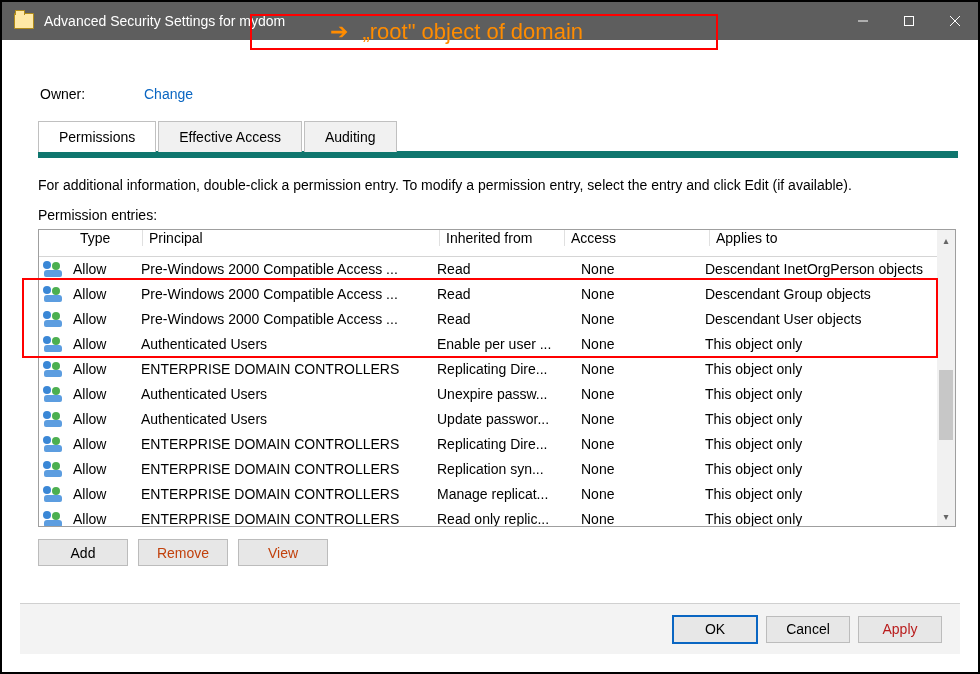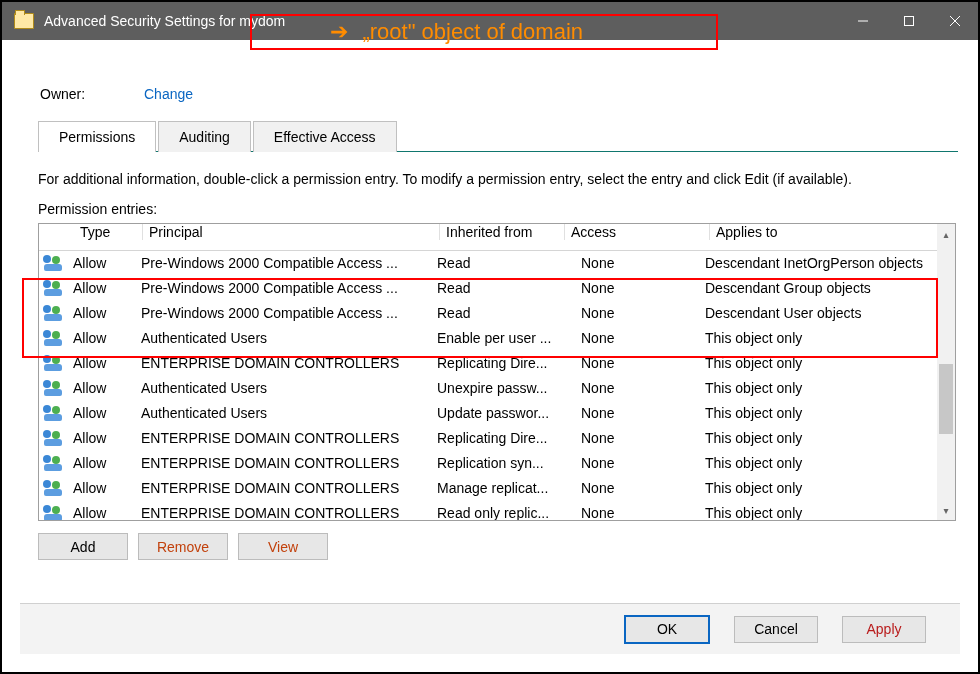--- a/index.html
+++ b/index.html
@@ -11,21 +11,21 @@
   .win-controls{margin-left:auto;display:flex}
   .win-btn{width:46px;height:38px;display:flex;align-items:center;justify-content:center;color:#fff;font-size:16px}
   .annotate-red{position:absolute;border:2px solid #ff0000;pointer-events:none;box-sizing:border-box}
   #ann-title{left:248px;top:12px;width:468px;height:36px;display:flex;align-items:center;color:#ff8c00;font-size:22px;padding-left:78px}
   #ann-title .arrow{font-size:22px;margin-right:14px;color:#ff8c00}
   .client{position:absolute;left:18px;top:60px;right:18px;bottom:18px}
   .owner-row{display:flex;align-items:center;margin:24px 0 18px 20px;font-size:14px}
   .owner-row .lbl{width:104px}
   .owner-row .val{margin-right:14px}
   .owner-row .change{color:#0a66c2;cursor:pointer}
-  .tabs{display:flex;align-items:flex-end;border-bottom:1px solid #0f766e;margin:0 2px 0 18px}
+  .tabs{display:flex;align-items:flex-end;border-bottom:7px solid #0f766e;margin:0 2px 0 18px}
   .tab{padding:7px 20px;border:1px solid #c0c0c0;border-bottom:none;background:#f1f1f1;margin-right:2px;position:relative;top:1px;font-size:14px}
   .tab.active{background:#fff}
   .panel{border-top:1px solid transparent;padding:18px 4px 0 18px}
   .hint{font-size:14px;margin-bottom:14px}
   .lbl2{font-size:14px;margin-bottom:6px}
   .grid-wrap{border:1px solid #9f9f9f;height:296px;overflow:hidden;position:relative;background:#fff}
   .grid-head{display:flex;align-items:flex-start;height:26px;background:#fff;border-bottom:1px solid #d5d5d5;position:relative}
   .grid-head .col{border-right:1px solid #e0e0e0;display:flex;align-items:center;padding-left:6px;font-size:14px}
   .c0{width:28px}
   .c1{width:62px}
@@ -45,21 +45,21 @@
   .ico-users .h.h1{left:0;top:0}
   .ico-users .h.h2{left:9px;top:1px;background:#4caf50}
   .ico-users .b{position:absolute;width:18px;height:7px;background:#5c9de0;left:1px;top:9px;border-radius:3px 3px 2px 2px}
   .row .c1,.row .c2,.row .c3,.row .c4,.row .c5{padding-left:6px;overflow:hidden;text-overflow:ellipsis}
   #ann-rows{left:20px;top:276px;right:40px;height:80px}
   .btns-row{display:flex;margin:12px 0 0 0}
   .btn{min-width:88px;height:25px;border:1px solid #bcbcbc;background:#e7e7e7;display:flex;align-items:center;justify-content:center;margin-right:10px;font-size:14px}
   .btn.dis{color:#c2410c}
   .btns-row .spacer{flex:1}
   .bottom-bar{position:absolute;left:0;right:0;bottom:0;height:50px;border-top:1px solid #d0d0d0;background:#f3f3f3;display:flex;align-items:center;justify-content:flex-end;padding-right:18px}
-  .bottom-bar .btn{min-width:82px;height:25px;margin-left:8px;margin-right:16px}
+  .bottom-bar .btn{min-width:82px;height:25px;margin-left:8px;margin-right:0}
   .bottom-bar .btn.primary{border:2px solid #0a66c2;background:#e7e7e7}
   .bottom-bar .btn.dis{color:#b91c1c}
 </style>
 </head>
 <body>
 
 <div class="shot">
 
   <div class="titlebar">
     <div class="fold"></div>
@@ -91,22 +91,22 @@
 
   <div class="client">
 
     <div class="owner-row">
       <span class="lbl">Owner:</span>
       <span class="change">Change</span>
     </div>
 
     <div class="tabs">
       <div class="tab active">Permissions</div>
+      <div class="tab">Effective Access</div>
       <div class="tab">Auditing</div>
-      <div class="tab">Effective Access</div>
     </div>
 
     <div class="panel">
       <div class="hint">For additional information, double-click a permission entry. To modify a permission entry, select the entry and click Edit (if available).</div>
       <div class="lbl2">Permission entries:</div>
 
       <div class="grid-wrap">
         <div class="grid-head">
           <div class="col c0"></div>
           <div class="col c1">Type</div>

